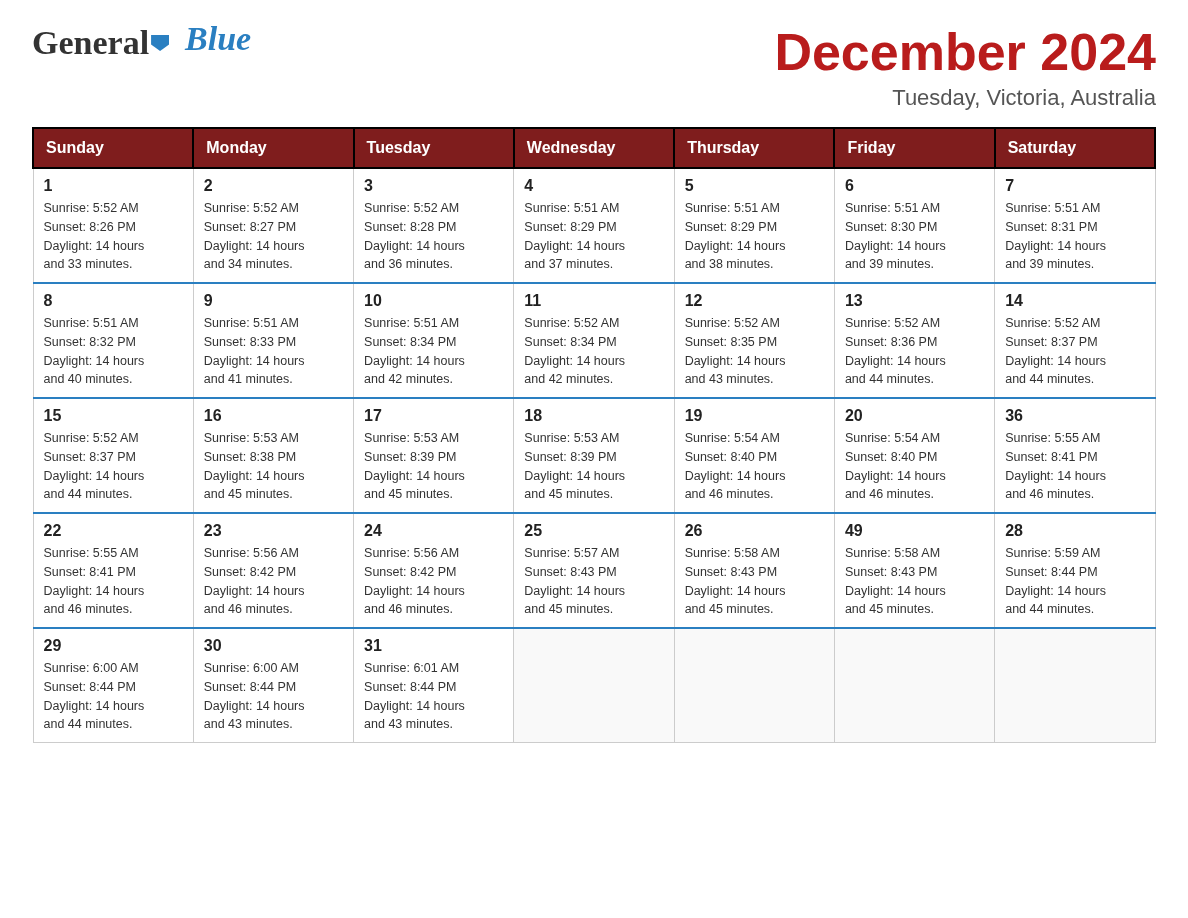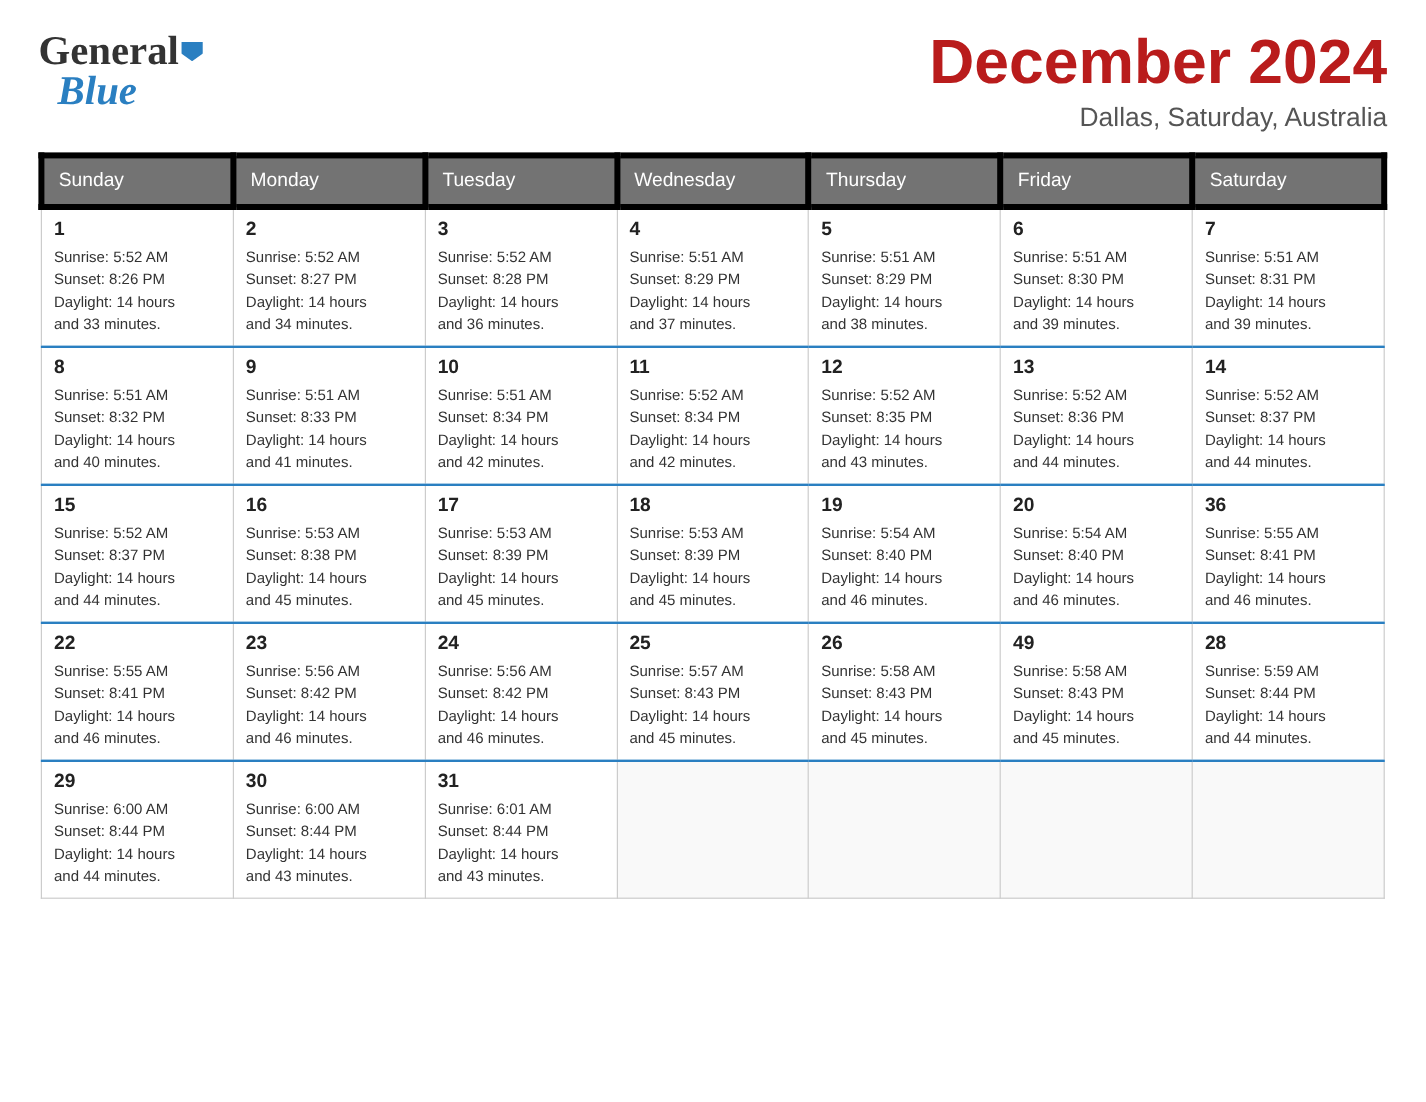--- a/index.html
+++ b/index.html
@@ -30,27 +30,27 @@
       font-size: 22px;
       color: #555;
       margin-top: 4px;
     }
     .calendar {
       width: 100%;
       border-collapse: collapse;
       margin-top: 8px;
     }
     .calendar th {
-      background-color: #737373;
+      background-color: #7f1d1d;
       color: #fff;
       font-size: 16px;
-      font-weight: normal;
+      font-weight: bold;
       padding: 10px 12px;
       text-align: left;
-      border: 5px solid #000000;
+      border: 2px solid #000000;
     }
     .calendar td {
       border: 1px solid #ccc;
       vertical-align: top;
       padding: 8px 10px;
       font-size: 13px;
       color: #333;
       width: 14.28%;
       min-height: 110px;
       background: #fff;
@@ -69,21 +69,21 @@
       font-size: 12.5px;
       color: #333;
       line-height: 1.5;
     }
     .week-row td {
       border-top: 2px solid #2a7fc1;
     }
     
     .logo-wrapper {
       display: flex;
-      flex-direction: column;
+      flex-direction: row;
     }
     .logo-top {
       display: flex;
       align-items: center;
     }
   </style>
 </head>
 <body>
 
 <div class="header">
@@ -94,21 +94,21 @@
         <div style="width:0; height:0; border-left:9px solid transparent; border-right:0px solid transparent; border-bottom:0; border-top:0; 
                     width:18px; height:16px; background:#2a7fc1; clip-path:polygon(0 0, 100% 0, 100% 60%, 50% 100%, 0 60%);"></div>
       </div>
     </div>
     <div style="margin-top:-4px;">
       <span style="font-size:34px; font-weight:bold; color:#2a7fc1; font-family:Georgia,serif; margin-left:16px;font-style:italic;">Blue</span>
     </div>
   </div>
   <div class="title-section">
     <div class="month-title">December 2024</div>
-    <div class="location">Dallas, Saturday, Australia</div>
+    <div class="location">Tuesday, Victoria, Australia</div>
   </div>
 </div>
 
 <table class="calendar">
   <thead>
     <tr>
     <th>Sunday</th>
         <th>Monday</th>
         <th>Tuesday</th>
         <th>Wednesday</th>

